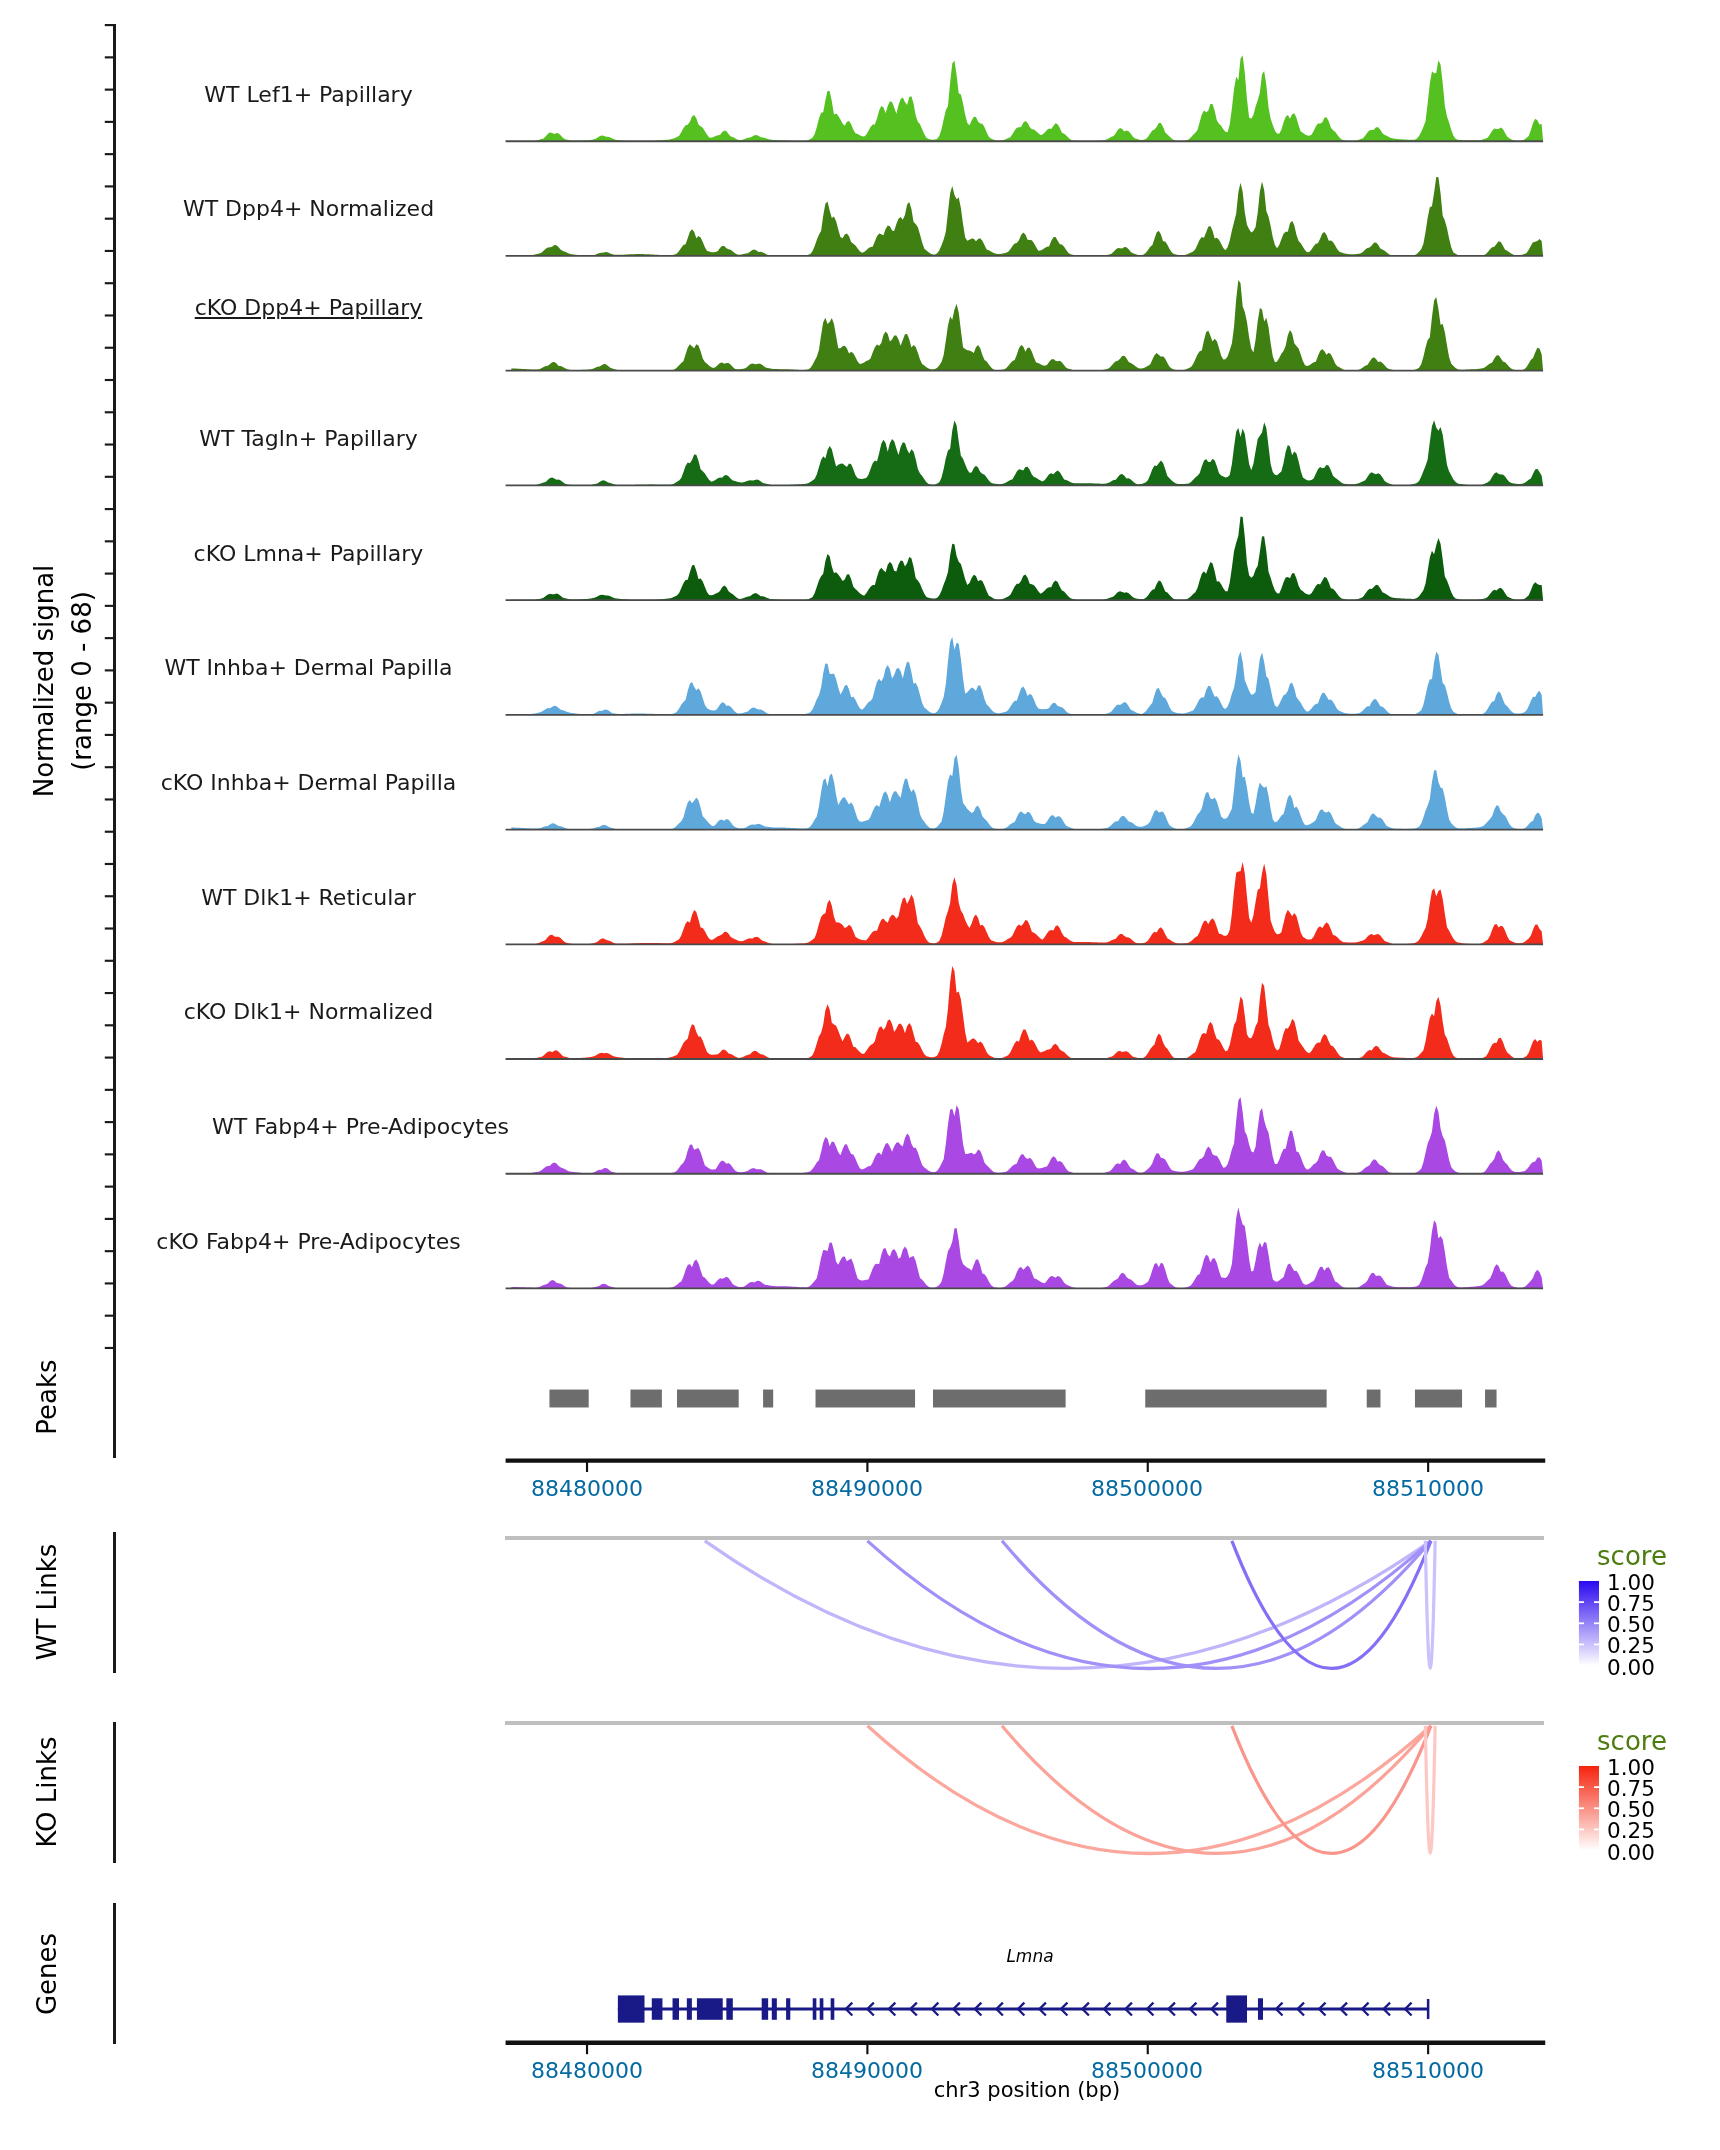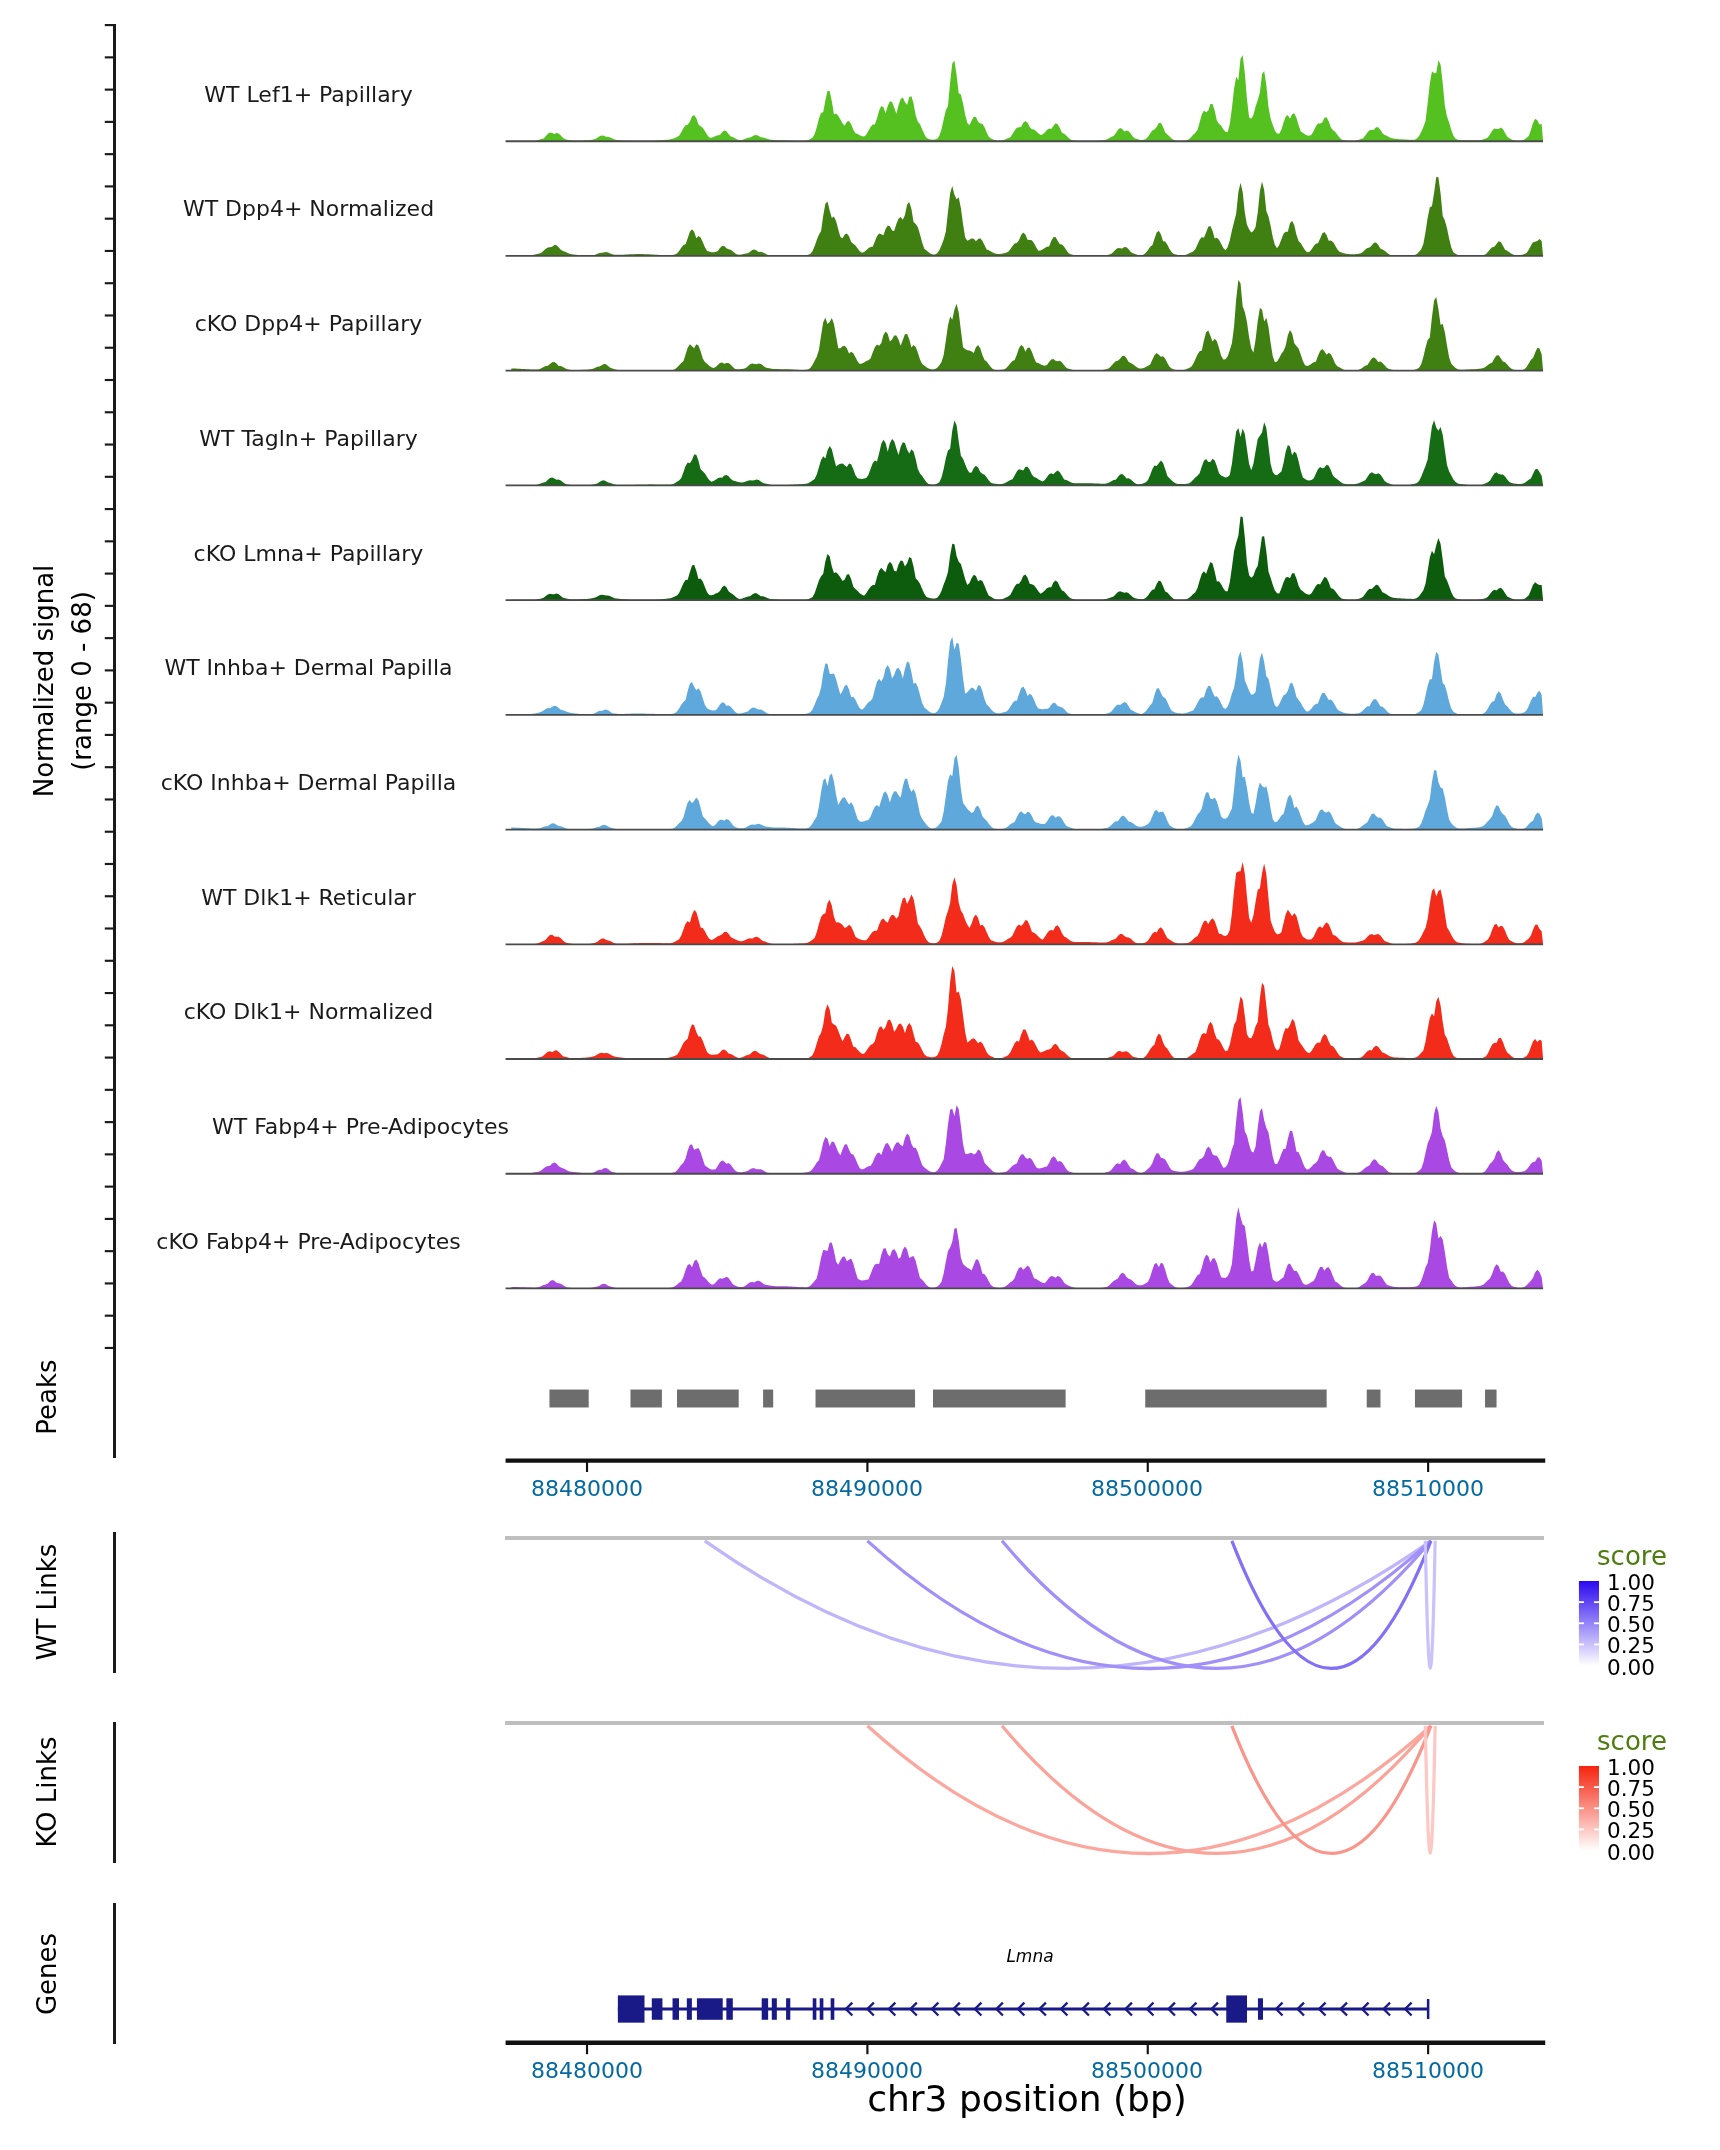--- a/index.html
+++ b/index.html
@@ -8,21 +8,21 @@
     font-family:"DejaVu Sans","Liberation Sans",sans-serif;color:#1a1a1a;
   }
   .abs{position:absolute;}
   .rot{transform:translate(-50%,-50%) rotate(-90deg);transform-origin:center;white-space:nowrap;}
   .ylab{font-size:26px;color:#000;}
   .seclab{font-size:26px;color:#000;}
   .tracklab{width:401px;left:108px;text-align:center;font-size:22px;color:#1a1a1a;white-space:nowrap;}
   .xticklab{width:172px;margin-left:-86px;text-align:center;font-size:22px;color:#0369a1;}
   .legtick{font-size:21.5px;color:#000;}
   .legtitle{font-size:26px;color:#4d7c0f;transform:translateX(-50%);}
-  .axis-title{font-size:36px;color:#000;transform:translateX(-50%);white-space:nowrap;}
+  .axis-title{font-size:21px;color:#000;transform:translateX(-50%);white-space:nowrap;}
   .gene-name{font-size:17px;color:#000;transform:translateX(-50%);font-style:italic;}
   .vline{background:#1a1a1a;width:2.9px;}
   .grayline{background:#bfbfbf;height:4.3px;}
   svg{position:absolute;left:0;top:0;}
 </style>
 </head>
 <body>
 
 <div id="figure">
 
@@ -46,21 +46,21 @@
   <div class="abs legtitle" style="left:1632px;top:1541px;">score</div>
   <div class="abs legtitle" style="left:1632px;top:1726px;">score</div>
 
   <div class="abs gene-name" style="left:1030px;top:1946px;">Lmna</div>
 
   <div class="abs axis-title" style="left:1027px;top:2078px;">chr3 position (bp)</div>
 
   <div id="labels-layer" class="abs" style="left:0;top:0;width:1721px;height:1685px;">
       <div class="abs tracklab" style="top:82px;">WT Lef1+ Papillary</div>
       <div class="abs tracklab" style="top:196px;">WT Dpp4+ Normalized</div>
-      <div class="abs tracklab" style="top:311px;">cKO Dpp4+ Papillary</div>
+      <div class="abs tracklab" style="top:295px;text-decoration:underline;">cKO Dpp4+ Papillary</div>
       <div class="abs tracklab" style="top:426px;">WT Tagln+ Papillary</div>
       <div class="abs tracklab" style="top:541px;">cKO Lmna+ Papillary</div>
       <div class="abs tracklab" style="top:655px;">WT Inhba+ Dermal Papilla</div>
       <div class="abs tracklab" style="top:770px;">cKO Inhba+ Dermal Papilla</div>
       <div class="abs tracklab" style="top:885px;">WT Dlk1+ Reticular</div>
       <div class="abs tracklab" style="top:999px;">cKO Dlk1+ Normalized</div>
       <div class="abs tracklab" style="top:1114px;text-align:right;">WT Fabp4+ Pre-Adipocytes</div>
       <div class="abs tracklab" style="top:1229px;">cKO Fabp4+ Pre-Adipocytes</div>
       <div class="abs xticklab" style="left:587px;top:1476px;">88480000</div>
       <div class="abs xticklab" style="left:867px;top:1476px;">88490000</div>

